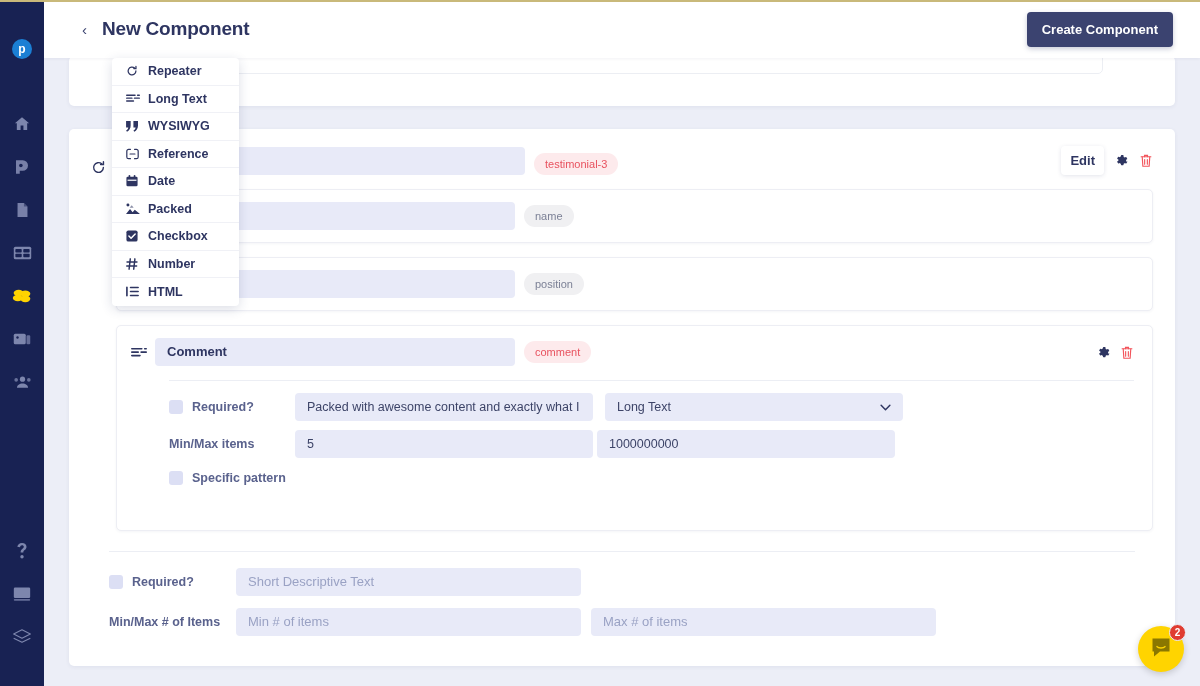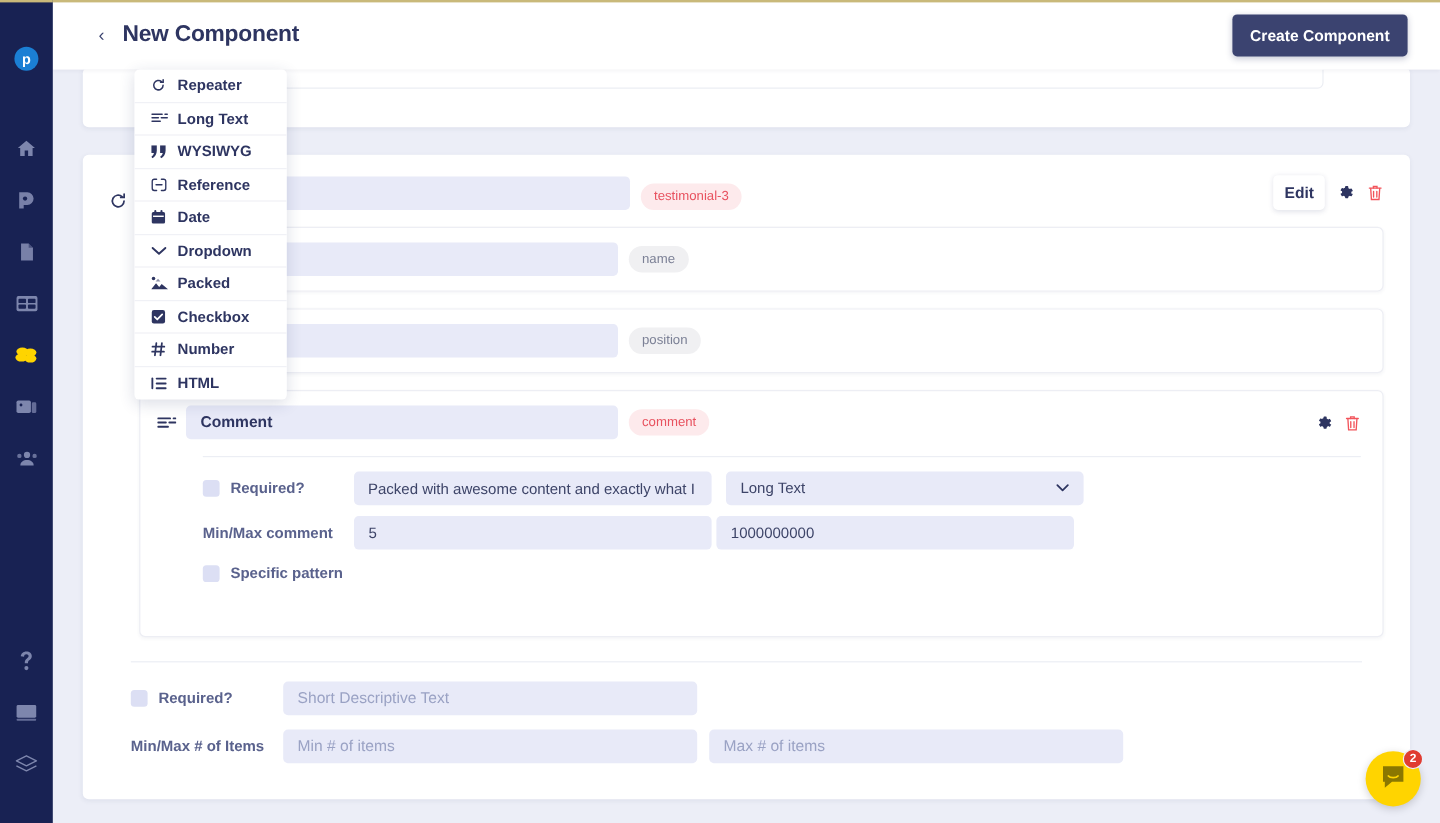--- a/index.html
+++ b/index.html
@@ -441,21 +441,21 @@
                 <span>Long Text</span>
                 <span class="cv">
                   <svg width="11" height="7" viewBox="0 0 12 8" fill="none" stroke="currentColor" stroke-width="1.7" stroke-linecap="round" stroke-linejoin="round">
                       <path d="M1 1.5 6 6.5 11 1.5"></path>
                     </svg>
                 </span>
               </div>
             </div>
 
             <div class="srow">
-              <div class="slabel">Min/Max comment</div>
+              <div class="slabel">Min/Max items</div>
               <input class="sinput" value="5" style="">
               <input class="sinput right" value="1000000000" style="">
             </div>
 
             <div class="srow pattern-row">
               <div class="slabel">
                 <span class="chk"></span>
                 <span>Specific pattern</span>
               </div>
             </div>
@@ -533,28 +533,20 @@
           <svg width="12" height="12" viewBox="0 0 14 14" fill="currentColor">
               <rect x="0.5" y="2" width="13" height="11.2" rx="1.6"></rect>
               <rect x="3" y="0" width="2" height="3.4" rx="1"></rect>
               <rect x="9" y="0" width="2" height="3.4" rx="1"></rect>
               <rect x="1.8" y="5.4" width="10.4" height="1.4" fill="#fff"></rect>
             </svg>
         </span>
         <span class="mi-label">Date</span>
       </div>
 
-      <div class="menu-item">
-        <span class="mi-icon">
-          <svg width="13" height="8" viewBox="0 0 14 9" fill="none" stroke="currentColor" stroke-width="1.8" stroke-linecap="round" stroke-linejoin="round">
-              <path d="M1 1.8 7 7.2 13 1.8"></path>
-            </svg>
-        </span>
-        <span class="mi-label">Dropdown</span>
-      </div>
 
       <div class="menu-item">
         <span class="mi-icon">
           <svg width="14" height="12" viewBox="0 0 16 13" fill="currentColor">
               <circle cx="2.2" cy="2" r="1.7"></circle>
               <path d="M0 12.2l4.6-5.6 3 3.6 2.4-2.9 6 4.9z"></path>
               <path d="M6.5 2.2 8.8 5H4.2z" opacity=".55"></path>
             </svg>
         </span>
         <span class="mi-label">Packed</span>

